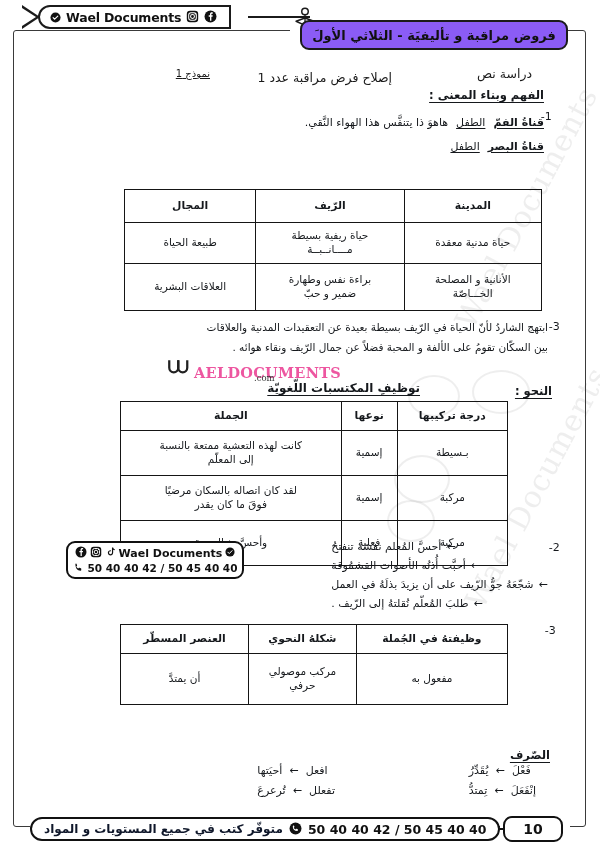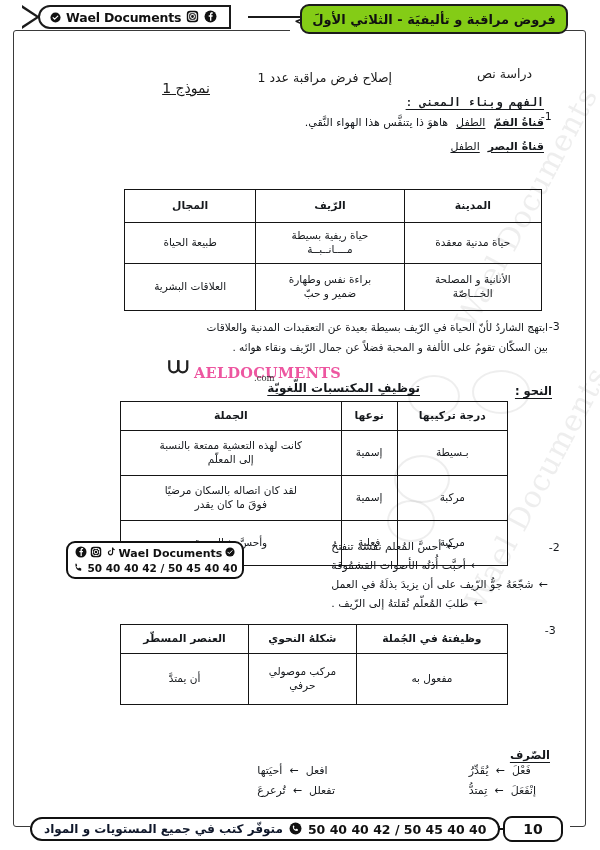--- a/index.html
+++ b/index.html
@@ -95,25 +95,25 @@
   #brand-connector {
     position: absolute;
     left: 248px; top: 16px;
     width: 62px; height: 2.4px;
     background: #1b1b1b;
   }
 
   
   #header-pill {
     position: absolute;
-    left: 300px; top: 4px;
+    left: 300px; top: 20px;
     width: 268px; height: 30px;
     border: 2px solid #1b1b1b;
     border-radius: 9px;
-    background: #84cc16;
+    background: #8b5cf6;
     display: flex;
     align-items: center;
     justify-content: center;
     box-sizing: border-box;
   }
   #header-title {
     font-size: 13px;
     font-weight: bold;
     color: #111;
     white-space: nowrap;
@@ -126,21 +126,21 @@
 
   
   .printed-row {
     position: absolute;
     font-size: 12.5px;
     color: #1a1a1a;
     white-space: nowrap;
   }
   #lbl-study   { right: 68px;  top: 66px; }
   #lbl-correct { right: 208px; top: 70px; }
-  #lbl-model   { right: 390px; top: 80px; font-size: 14px; text-decoration: underline; }
+  #lbl-model   { right: 390px; top: 68px; font-size: 10px; text-decoration: underline; }
 
   
   .hw {
     font-family: "DejaVu Sans", "Liberation Sans", sans-serif;
     color: #15181c;
     font-size: 11px;
     line-height: 1.35;
     white-space: nowrap;
     letter-spacing: 0.2px;
   }
@@ -363,21 +363,21 @@
   </svg>
 </div>
 <div id="header-pill">
   <span id="header-title">فروض مراقبة و تأليفيَة - الثلاثي الأولَ</span>
 </div>
 
 <div class="printed-row" id="lbl-study">دراسة نص</div>
 <div class="printed-row" id="lbl-correct">إصلاح فرض مراقبة عدد 1</div>
 <div class="printed-row" id="lbl-model">نموذج 1</div>
 
-<div class="sec-head" style="right:56px;top:95px;font-family:Liberation Mono, monospace;">الفهم وبناء المعنى :</div>
+<div class="sec-head" style="right:56px;top:88px;">الفهم وبناء المعنى :</div>
 
 <div class="hw abs" style="right:48px;top:110px;">1-</div>
 
 <div class="abs" style="right:56px;top:116px;display:flex;gap:8px;align-items:baseline;">
   <span class="hw hw-u hw-b">قناةُ الفمّ</span>
   <span class="hw hw-u">الطفل</span>
   <span class="hw">هاهوَ ذا يتنفَّس هذا الهواء النَّقي.</span>
 </div>
 
 <div class="abs" style="right:56px;top:140px;display:flex;gap:8px;align-items:baseline;">

